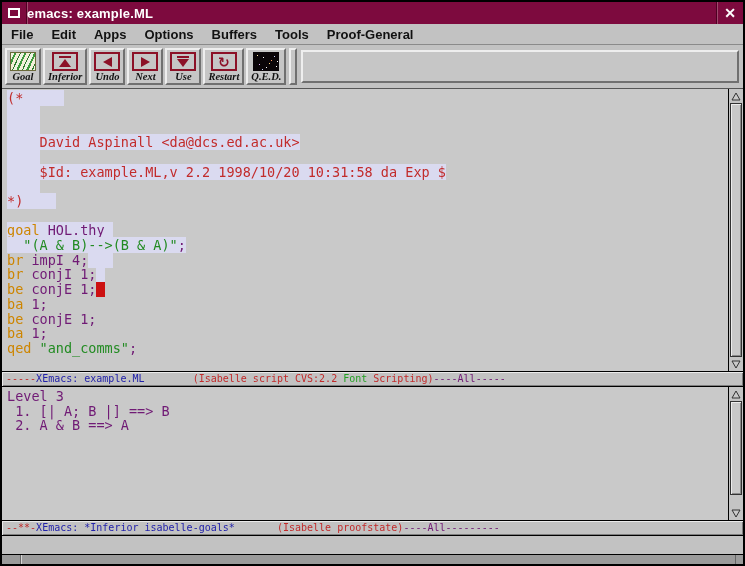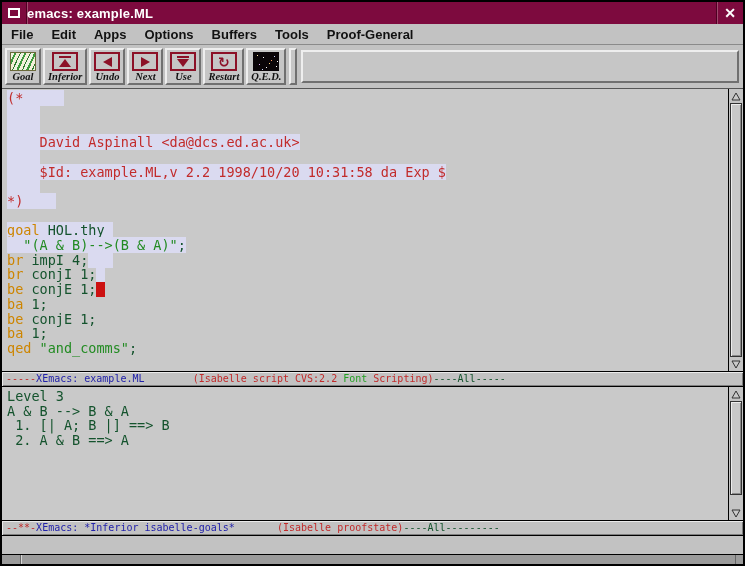--- a/index.html
+++ b/index.html
@@ -56,21 +56,21 @@
     border:2px solid;border-color:#eee #707070 #707070 #eee;}
   .tool-fill{flex:1;height:33px;margin:0 2px;background:#c6c6c6;
     border:2px solid;border-color:#eee #707070 #707070 #eee;}
   
   .win{display:flex;flex:0 0 auto;background:#c9c9c9;}
   .script-win{height:282px;}
   .goals-win{height:133px;}
   .buffer{flex:1;overflow:hidden;padding:2px 0 0 5px;
     font-family:"DejaVu Sans Mono","Liberation Mono",monospace;font-size:13.5px;}
   .code-line{white-space:pre;line-height:14.7px;min-height:14.7px;color:#000;}
-  .f-plain{color:#14532d;}
+  .f-plain{color:#701a75;}
   .f-comment{color:#c22b2b;}
   .f-keyword{color:#cd8500;}
   .f-string{color:#228b22;}
   .f-mlblue{color:#2222aa;}
   .f-mlred{color:#c22b2b;}
   .f-mlgreen{color:#22a022;}
   .locked{background:#dadaf0;}
   .cursor{background:#cc1111;display:inline-block;}
   
   .scrollbar{width:15px;border-left:1px solid #000;background:#c4c4c4;
@@ -209,21 +209,20 @@
           </svg>
       </div>
     </div>
   </div>
 
   <div class="modeline" id="ml1"><div class="code-line"><span class="f-mlred">-----</span><span class="f-mlblue">XEmacs: example.ML</span><span class="f-plain">        </span><span class="f-mlred">(Isabelle script CVS:2.2 </span><span class="f-mlgreen">Font</span><span class="f-mlred"> Scripting)</span><span class="f-plain">----All-----</span></div></div>
 
   <div class="win goals-win">
     <div class="buffer" id="goals-lines">
         <div class="code-line"><span class="f-plain">Level 3</span></div>
-        <div class="code-line"><span class="f-plain">A &amp; B --&gt; B &amp; A</span></div>
         <div class="code-line"><span class="f-plain"> 1. [| A; B |] ==&gt; B</span></div>
         <div class="code-line"><span class="f-plain"> 2. A &amp; B ==&gt; A</span></div>
       </div>
     <div class="scrollbar">
       <div class="sb-arrow">
         <svg width="10" height="9">
             <polygon points="5,1 9,8 1,8" fill="#c9c9c9" stroke="#333"></polygon>
           </svg>
       </div>
       <div class="sb-thumb part"></div>

